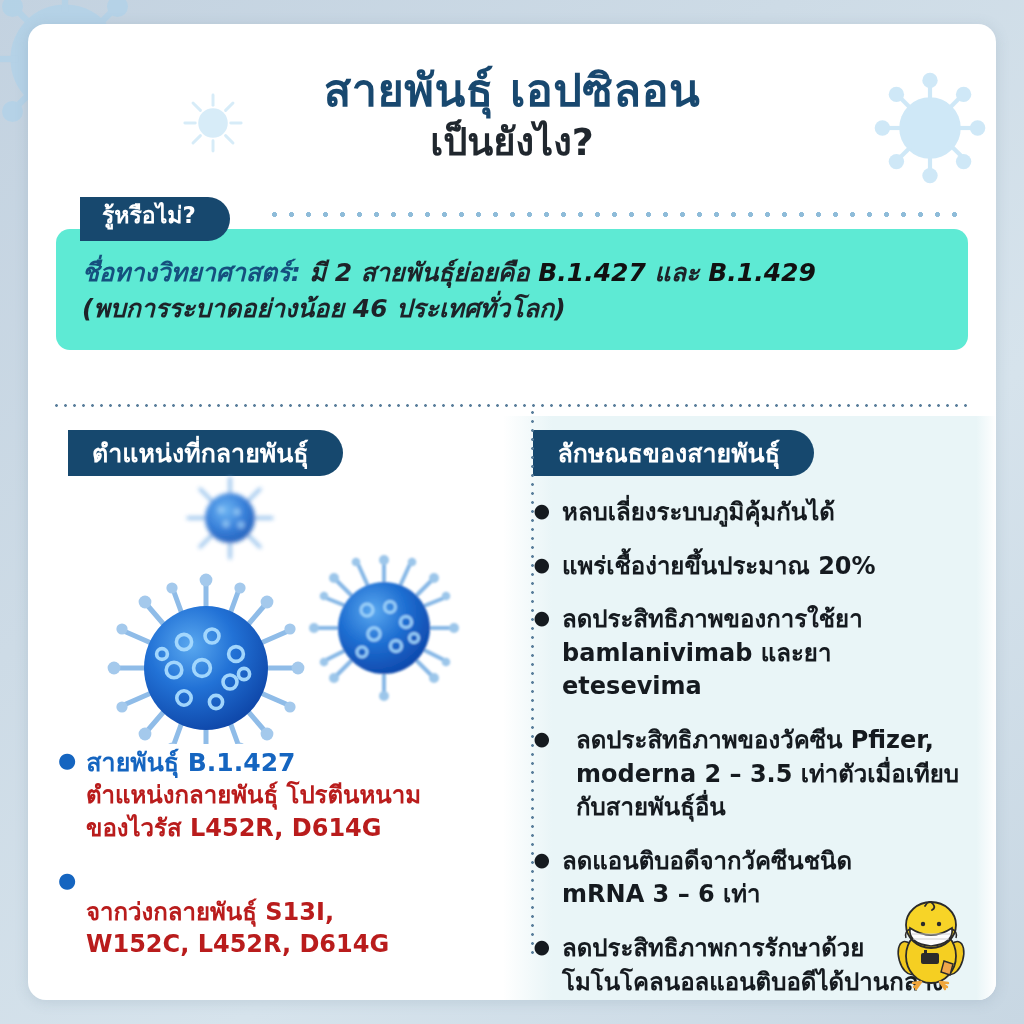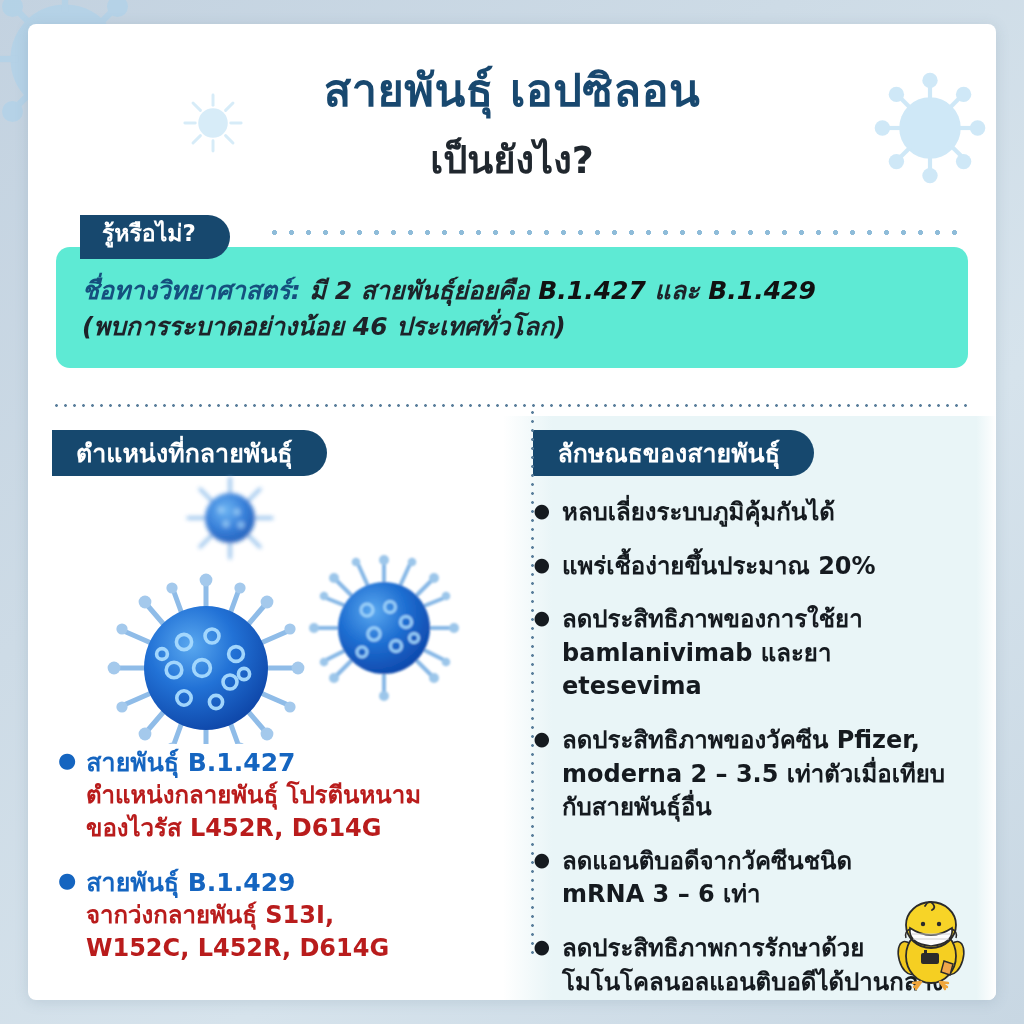--- a/index.html
+++ b/index.html
@@ -25,21 +25,21 @@
   .bg-virus { position: absolute; opacity: .55; }
 
   
   .card {
     position: absolute;
     left: 28px;
     top: 24px;
     width: 968px;
     height: 976px;
     background: #ffffff;
-    border-radius: 8px;
+    border-radius: 18px;
     box-shadow: 0 2px 14px rgba(90,115,140,.18);
     overflow: hidden;
     z-index: 1;
   }
   .card-inner {
     position: absolute;
     inset: 0;
     padding: 0;
   }
 
@@ -58,21 +58,21 @@
     font-weight: 700;
     color: #18486f;
     letter-spacing: .5px;
     line-height: 1.18;
   }
   .title-line2 {
     font-size: 38px;
     font-weight: 700;
     color: #20272e;
     line-height: 1.25;
-    margin-top: 20px;
+    margin-top: 2px;
   }
 
   
   .badge-row {
     position: relative;
     z-index: 5;
     margin-top: 30px;
     height: 44px;
   }
   .badge {
@@ -174,21 +174,21 @@
     height: 46px;
     background: #16486e;
     border-radius: 0 23px 23px 0;
     color: #fff;
     font-size: 25px;
     font-weight: 700;
     display: inline-flex;
     align-items: center;
     padding: 0 34px 0 24px;
     margin-top: 14px;
-    margin-left: 24px;
+    margin-left: 40px;
     box-sizing: border-box;
   }
   .panel-right .panel-head { margin-left: 30px; }
 
   
   .virus-art {
     position: absolute;
     left: 60px;
     top: 58px;
     width: 400px;
@@ -506,21 +506,20 @@
             <div class="lb-head">
               <span class="lb-dot">●</span>
               <span>สายพันธุ์ B.1.427</span>
             </div>
             <div class="lb-body" style="white-space: pre-line;">ตำแหน่งกลายพันธุ์ โปรตีนหนาม
 ของไวรัส L452R, D614G</div>
           </div>
           <div class="lb-item">
             <div class="lb-head">
               <span class="lb-dot">●</span>
-              <span>สายพันธุ์ B.1.429</span>
             </div>
             <div class="lb-body" style="white-space: pre-line;">จากว่งกลายพันธุ์ S13I,
 W152C, L452R, D614G</div>
           </div>
         </div>
       </div>
 
       <div class="panel panel-right">
         <div class="panel-head">ลักษณธของสายพันธุ์</div>
 
@@ -533,21 +532,21 @@
             <span class="rb-dot">●</span>
             <span class="rb-text" style="white-space: pre-line;">แพร่เชื้อง่ายขึ้นประมาณ 20%</span>
           </div>
           <div class="rb-item">
             <span class="rb-dot">●</span>
             <span class="rb-text" style="white-space: pre-line;">ลดประสิทธิภาพของการใช้ยา
 bamlanivimab และยา etesevima</span>
           </div>
           <div class="rb-item">
             <span class="rb-dot">●</span>
-            <span class="rb-text" style="white-space: pre-line;">ลดประสิทธิภาพของวัคซีน Pfizer,
+            <span class="rb-text" style="white-space: pre-line; margin-left: 14px;">ลดประสิทธิภาพของวัคซีน Pfizer,
 moderna 2 – 3.5 เท่าตัวเมื่อเทียบ
 กับสายพันธุ์อื่น</span>
           </div>
           <div class="rb-item">
             <span class="rb-dot">●</span>
             <span class="rb-text" style="white-space: pre-line;">ลดแอนติบอดีจากวัคซีนชนิด
 mRNA 3 – 6 เท่า</span>
           </div>
           <div class="rb-item">
             <span class="rb-dot">●</span>

